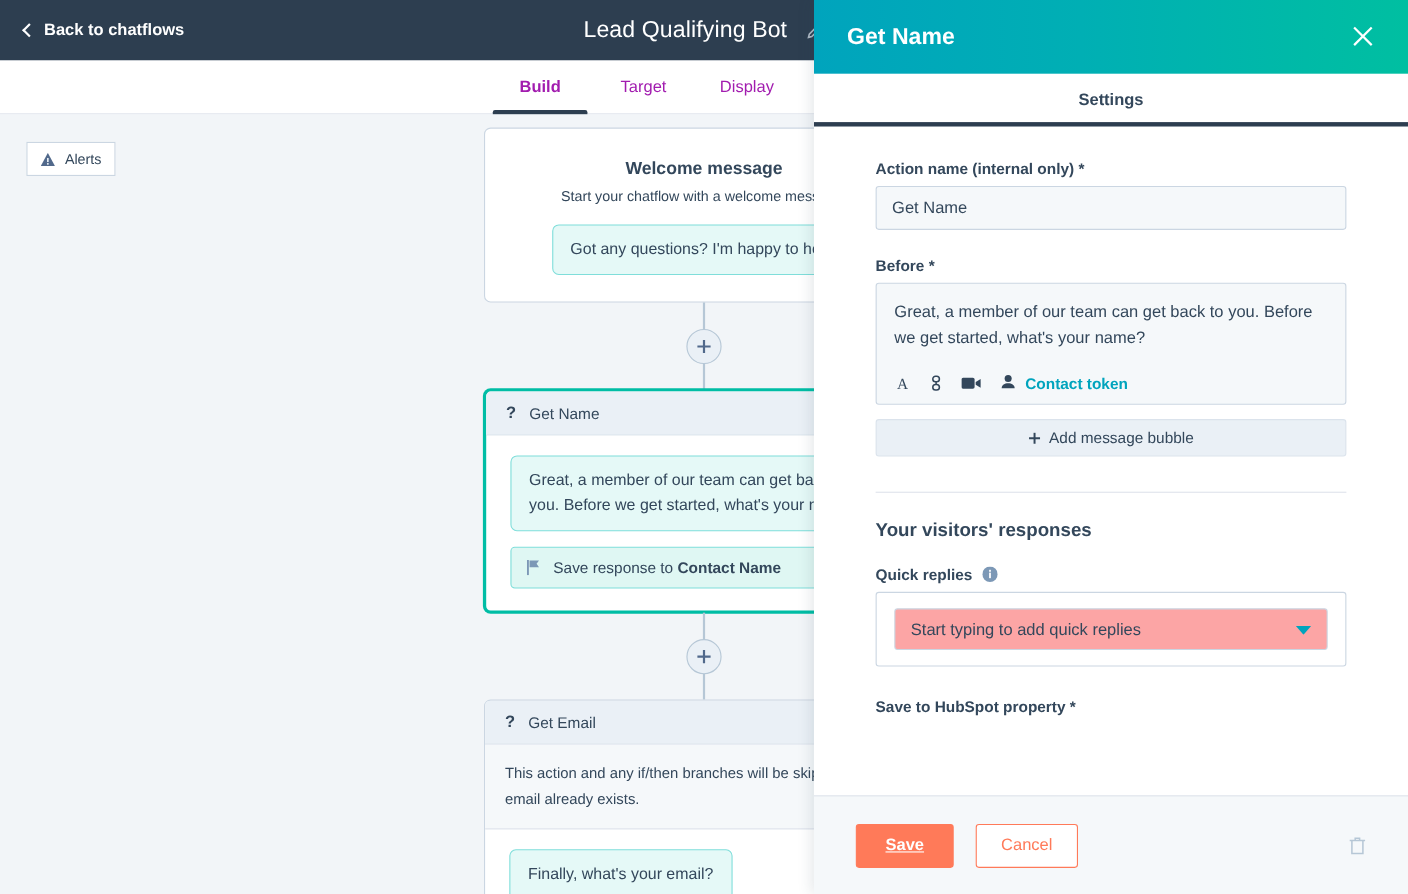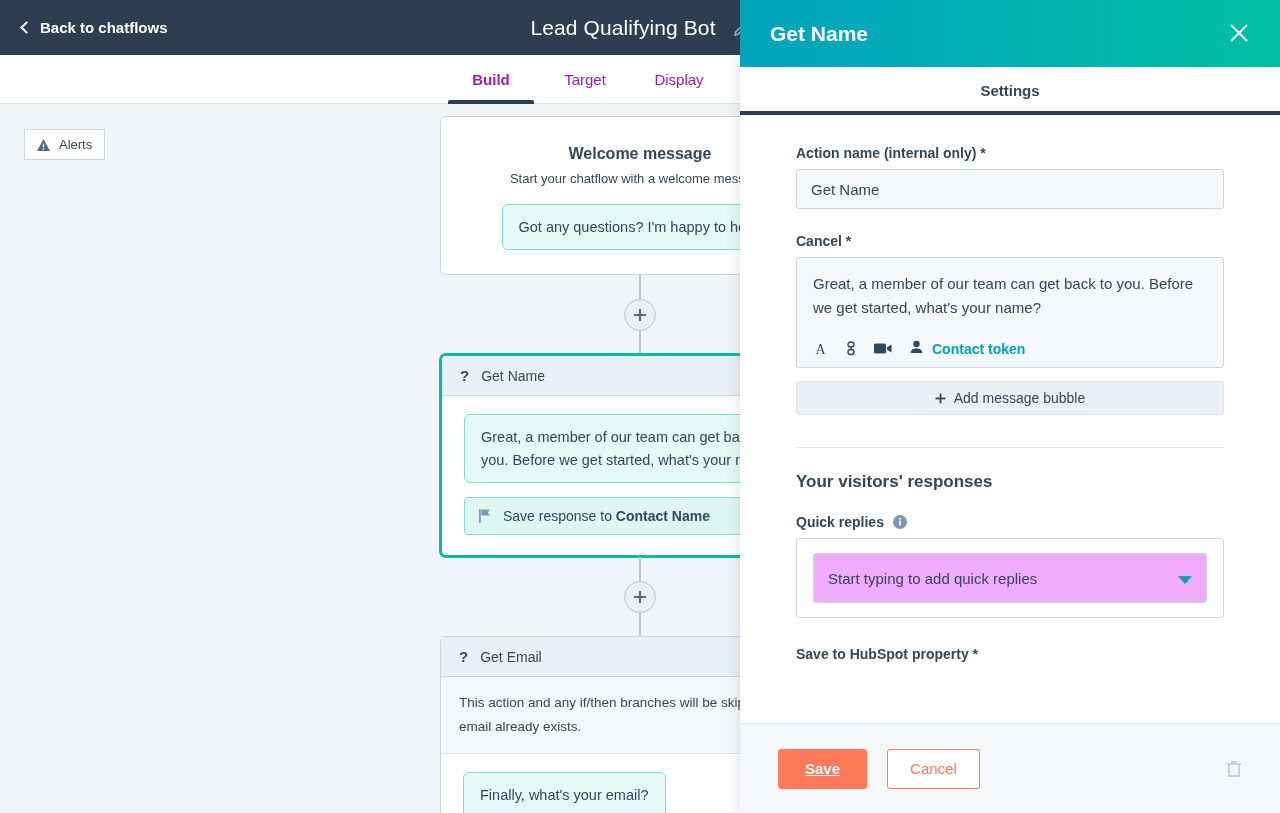--- a/index.html
+++ b/index.html
@@ -174,21 +174,21 @@
     font-size: 14px; color: #33475B; cursor: pointer;
   }
   .divider { width: 428px; height: 1px; background: #DFE3EB; margin: 32px 0 24px; }
   .section-title { font-size: 17px; font-weight: bold; color: #33475B; margin-bottom: 22px; }
   .label-row { display: flex; align-items: center; gap: 9px; margin-bottom: 8px; }
   .info-icon { width: 14px; height: 14px; cursor: pointer; }
   .qr-wrap {
     width: 428px; border: 1px solid #CBD6E2; border-radius: 3px; padding: 14px 16px;
   }
   .qr-select {
-    width: 394px; height: 50px; background: #f0abfc; border: 1px solid #CBD6E2;
+    width: 394px; height: 38px; background: #fca5a5; border: 1px solid #CBD6E2;
     border-radius: 3px; display: flex; align-items: center; padding: 0 14px;
     font-size: 15px; color: #33475B; cursor: pointer; position: relative;
   }
   .caret { position: absolute; right: 14px; }
   .panel-foot {
     height: 90px; flex: none; background: #F5F8FA; border-top: 1px solid #DFE3EB;
     display: flex; align-items: center; padding: 0 38px; gap: 20px;
   }
   .btn-save {
     background: #FF7A59; color: #fff; border: 1px solid #FF7A59; border-radius: 3px;
@@ -332,21 +332,21 @@
       <div class="ptab active">
         <span>Settings</span>
       </div>
     </div>
 
     <div class="panel-body">
 
       <div class="field-label">Action name (internal only) *</div>
       <input class="text-input" value="Get Name" style="">
 
-      <div class="field-label" style="margin-top:24px;">Cancel *</div>
+      <div class="field-label" style="margin-top:24px;">Before *</div>
       <div class="msg-box">
         <div class="msg-text">Great, a member of our team can get back to you. Before we get started, what's your name?</div>
         <div class="msg-toolbar">
           <span class="tb-icon">
             <svg width="15" height="15" viewBox="0 0 15 15" fill="#33475B">
               <text x="7.5" y="13" font-size="14" font-family="Liberation Serif, serif" text-anchor="middle">A</text>
             </svg>
           </span>
           <span class="tb-icon">
             <svg width="14" height="15" viewBox="0 0 14 15" stroke="#33475B" stroke-width="1.4" fill="none">

